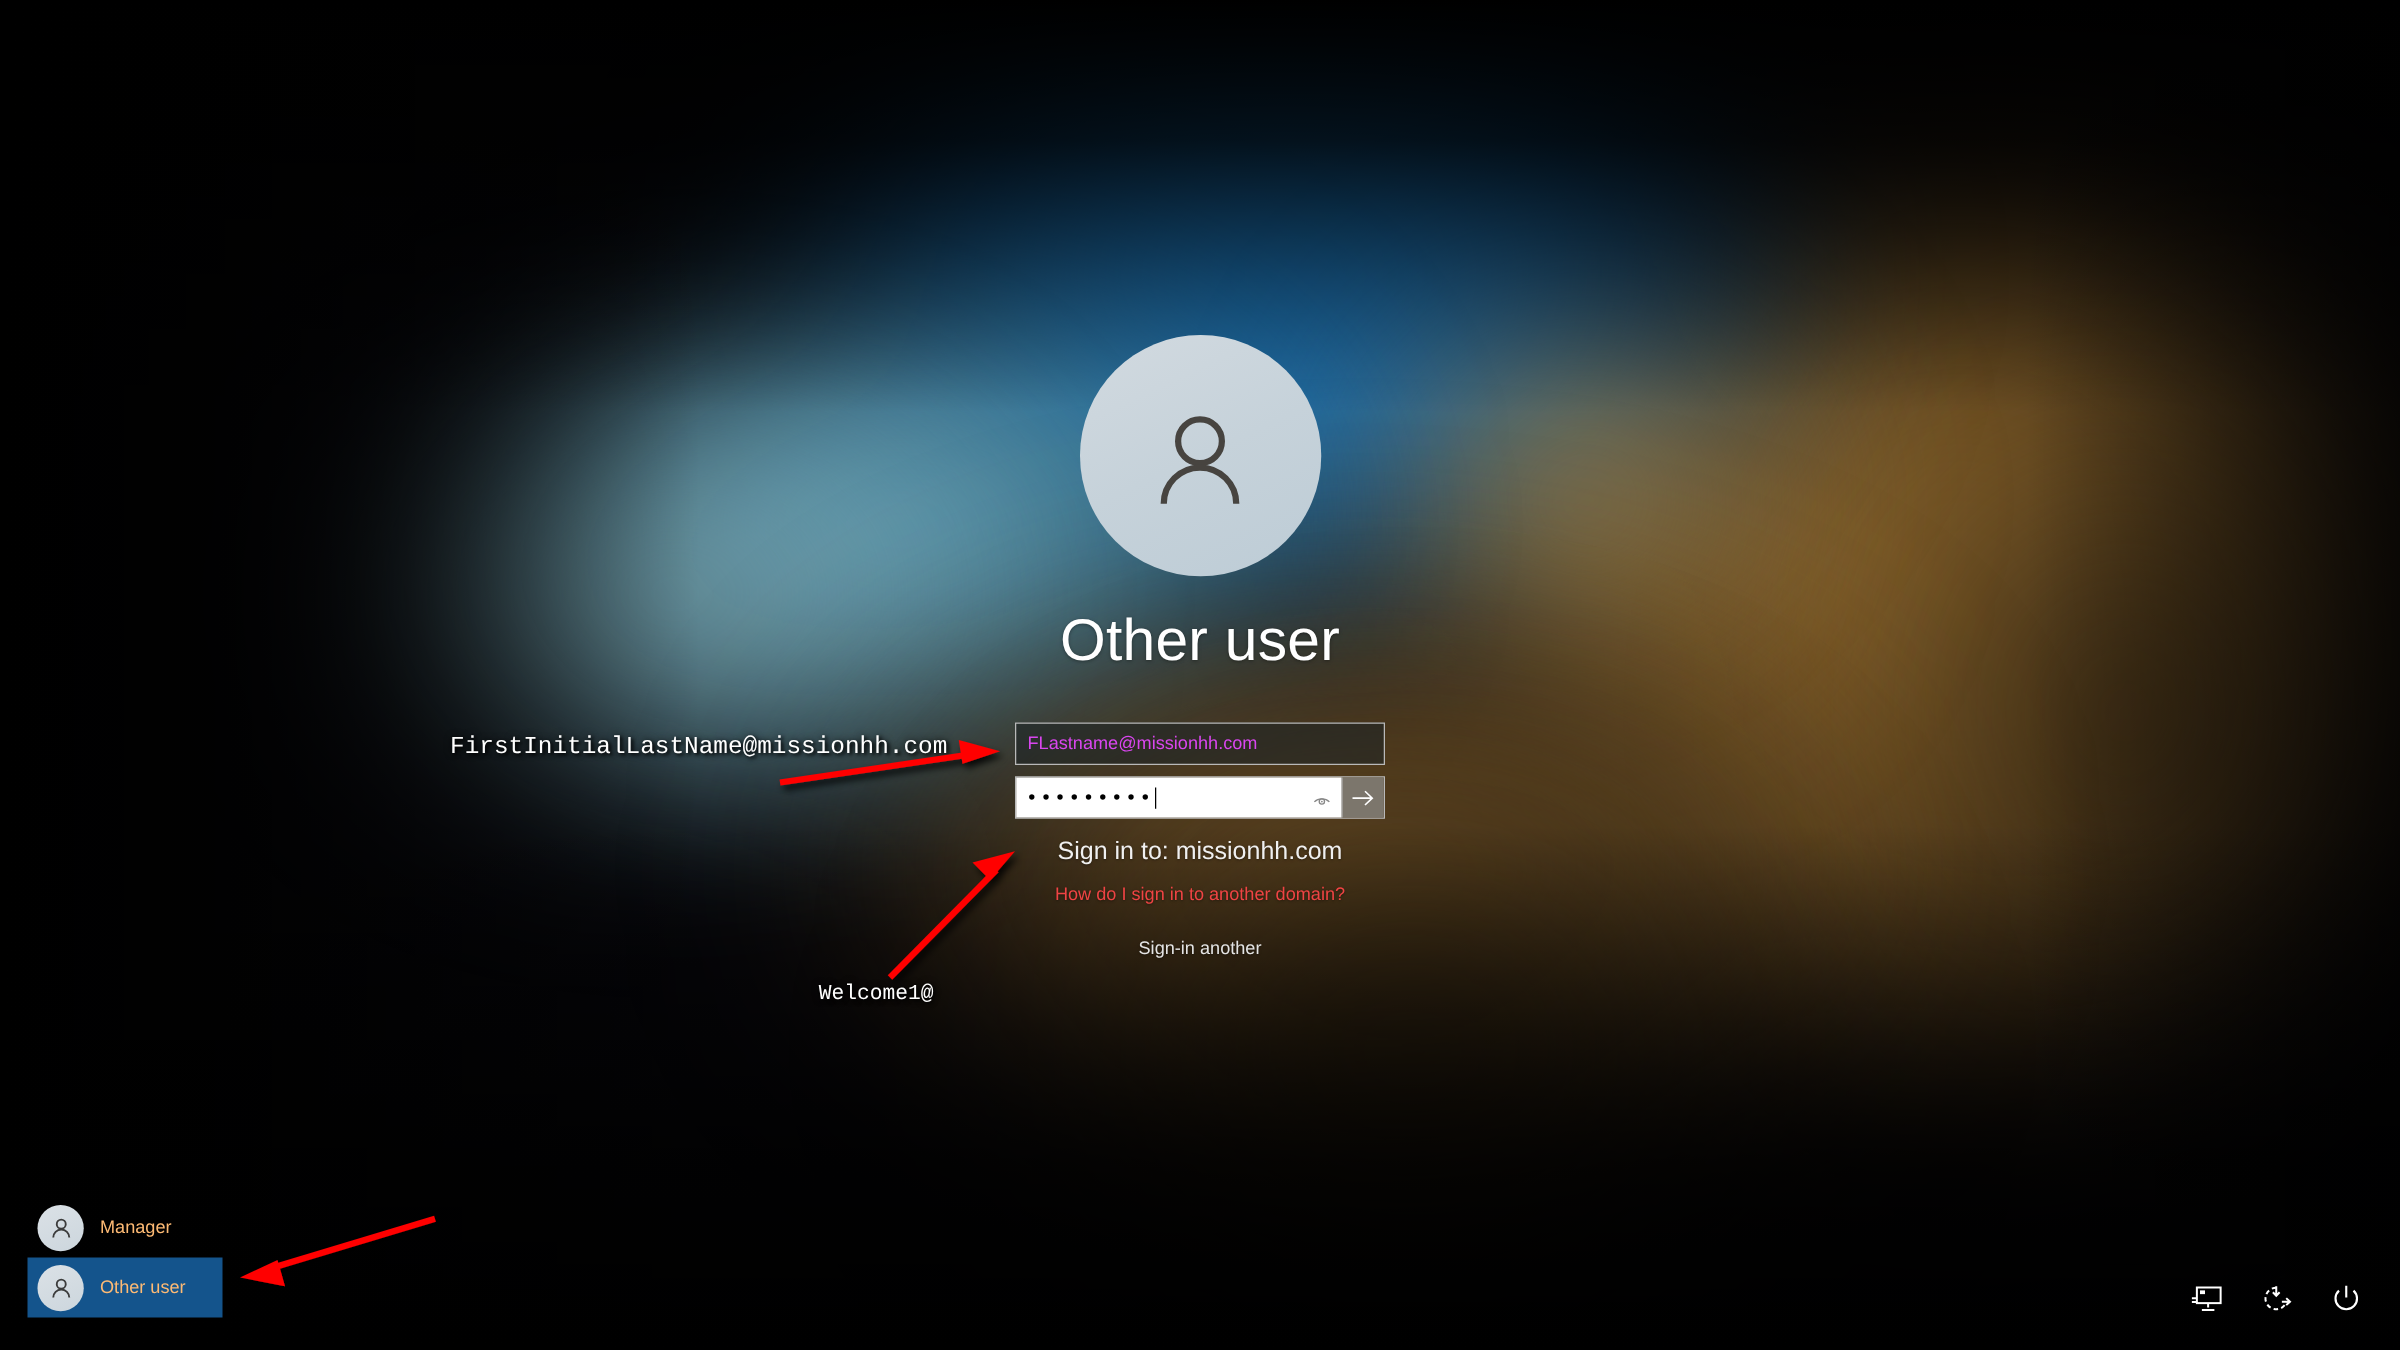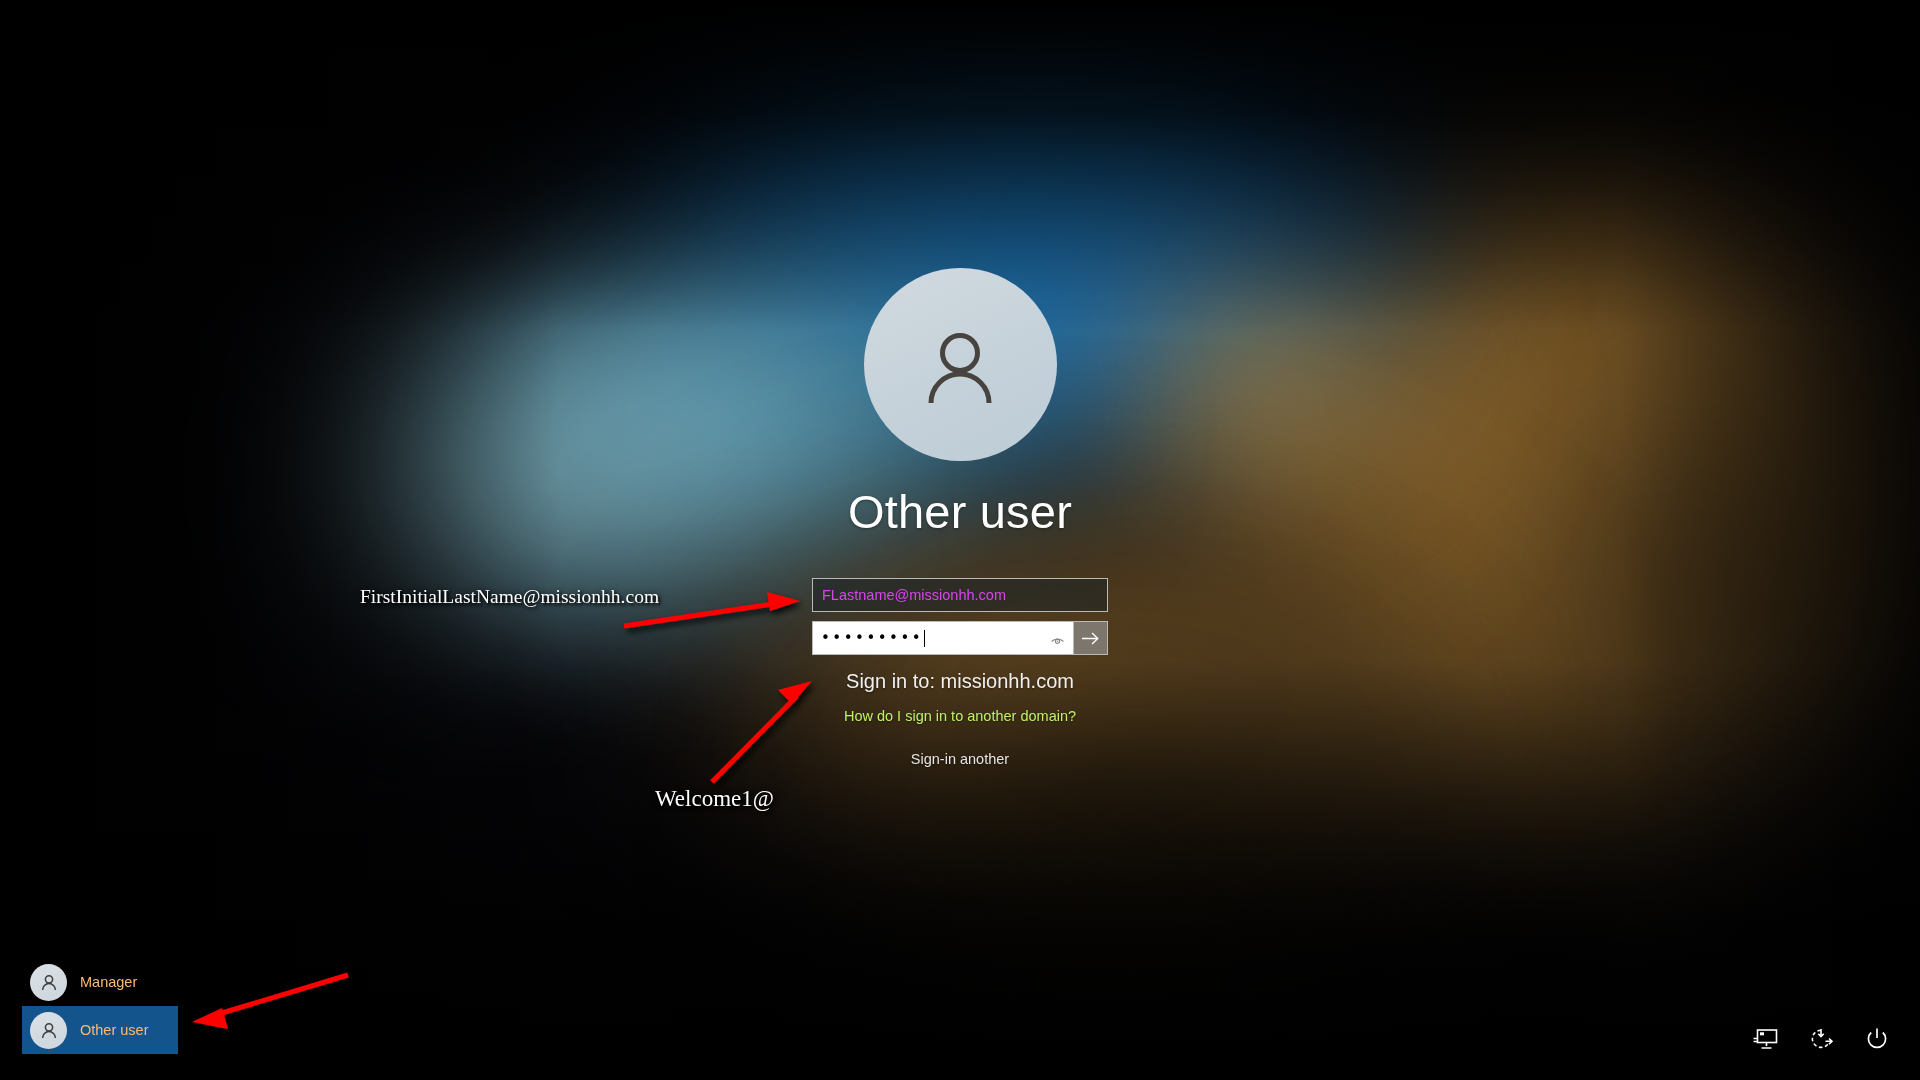--- a/index.html
+++ b/index.html
@@ -91,45 +91,45 @@
   .dots { font-size:15px; color:#000; letter-spacing:2.5px; line-height:1;
           font-family:"DejaVu Sans", sans-serif; }
   .caret { width:1px; height:17px; background:#000; margin-left:1px; }
   .reveal { position:absolute; right:7px; top:50%; transform:translateY(-50%);
             width:18px; height:18px; display:flex; align-items:center; justify-content:center; }
   .submit { width:34px; background:#7c766c; display:flex;
             align-items:center; justify-content:center; border-left:1px solid #b9b9b9; }
 
   .hint-domain { margin-top:15px; font-size:20px; color:#f0f0f0; text-align:center;
                  text-shadow:0 1px 2px rgba(0,0,0,.4); }
-  .hint-link   { margin-top:15px; font-size:14.5px; color:#bef264; text-align:center;
+  .hint-link   { margin-top:15px; font-size:14.5px; color:#ef4444; text-align:center;
                  text-shadow:0 1px 2px rgba(0,0,0,.4); }
   .signin-opts { margin-top:27px; font-size:14.5px; color:#e4e4e4; text-align:center;
                  text-shadow:0 1px 2px rgba(0,0,0,.4); }
 
   
   .userlist { position:absolute; left:22px; bottom:26px; width:156px; }
   .ul-row { display:flex; align-items:center; height:48px; padding-left:8px; }
   .ul-row.sel { background:#14548c; }
   .ul-av { width:37px; height:37px; border-radius:50%;
            background:linear-gradient(155deg,#dbe1e6 0%,#ccd6dd 100%);
            display:flex; align-items:center; justify-content:center; flex:0 0 auto; }
   .ul-label { margin-left:13px; font-size:14.5px; color:#fdba74; line-height:1; }
 
   
   .sysicons { position:absolute; right:28px; bottom:26px; display:flex;
               align-items:center; gap:26px; }
   .sysicon { width:30px; height:30px; display:flex; align-items:center; justify-content:center; }
 
   
-  .anno { position:absolute; color:#fff; font-family:Liberation Serif, serif;
+  .anno { position:absolute; color:#fff; font-family:Liberation Mono, monospace;
           text-shadow:2px 2px 3px rgba(0,0,0,.95), 0 0 6px rgba(0,0,0,.8);
           white-space:nowrap; }
   .anno-user { left:360px; top:586px; font-size:19.5px; }
-  .anno-pass { left:655px; top:786px; font-size:23px; }
+  .anno-pass { left:655px; top:786px; font-size:17px; }
   .arrows { position:absolute; inset:0; pointer-events:none; }
 </style>
 </head>
 <body>
 
 <div id="screen">
 
   <div class="wall">
     <div class="blob b-amber-r"></div>
     <div class="blob b-dark-r"></div>

